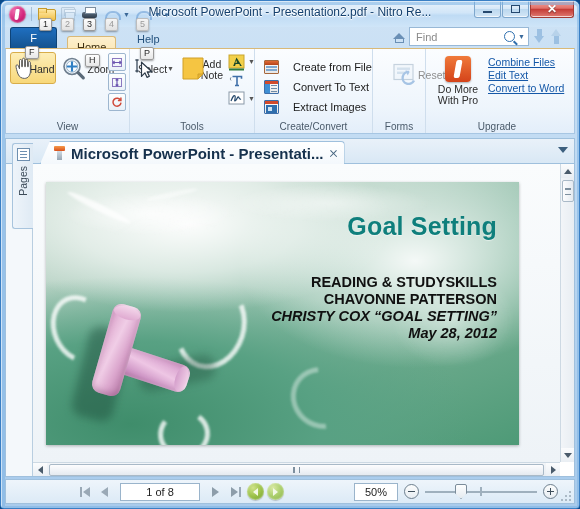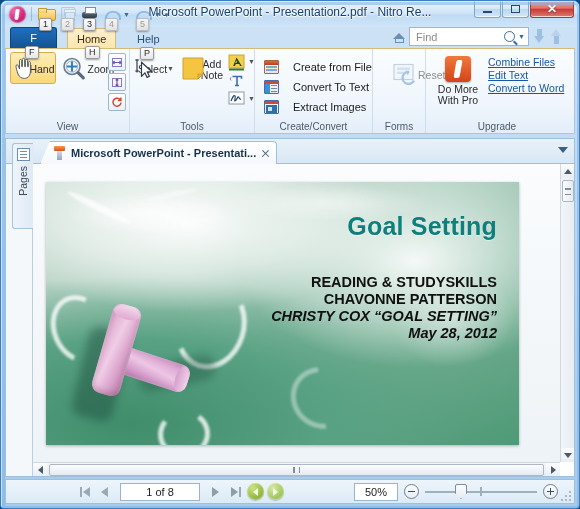--- a/index.html
+++ b/index.html
@@ -100,21 +100,21 @@
     background:linear-gradient(180deg,#1f6fc0,#14538f);
     border:1px solid #0e4478; border-bottom:none; border-radius:3px 3px 0 0;
     display:flex; align-items:center; justify-content:center;
   }
   #file-tab span { color:#fff; font-size:11px; }
   .rtab { position:absolute; top:2px; height:19px; padding:0 9px;
     display:flex; align-items:center; font-size:11px; color:#24527e; }
   .rtab.active {
     background:linear-gradient(180deg,#fdf0cf,#fbe6ad);
     border:1px solid #d9b978; border-bottom:none; border-radius:3px 3px 0 0;
-    top:1px; height:21px; color:#3d2e10;
+    top:9px; height:21px; color:#3d2e10;
   }
   #findbar { position:absolute; right:16px; top:0px; display:flex; align-items:center; gap:4px; }
   .home-ico { width:13px; height:11px; position:relative; }
   .home-ico::before{content:"";position:absolute;left:1px;top:2px;width:0;height:0;
     border-left:6px solid transparent;border-right:6px solid transparent;border-bottom:6px solid #6a8fb5;}
   .home-ico::after{content:"";position:absolute;left:3px;top:7px;width:7px;height:4px;border:1px solid #6a8fb5;border-top:none;}
   #findbox { width:120px; height:19px; background:#fff; border:1px solid #98b8d6;
     display:flex; align-items:center; padding:0 3px 0 6px; }
   #findbox .ph { font-size:11px; color:#8b8b8b; flex:1; }
   .magn { width:11px; height:11px; border:1.7px solid #2f6fae; border-radius:50%; position:relative; }
@@ -177,21 +177,21 @@
   #tabstrip { position:relative; height:25px;
     background:linear-gradient(180deg,#e9f1f9,#d9e8f5); border-bottom:1px solid #9fc0dd; }
   #doctab {
     position:absolute; left:34px; top:2px; height:23px; padding:0 6px 0 4px;
     background:linear-gradient(180deg,#ffffff,#f4f8fc);
     border:1px solid #9fc0dd; border-bottom:none; border-radius:0 4px 0 0;
     display:flex; align-items:center; gap:5px;
     clip-path: polygon(10px 0, 100% 0, 100% 100%, 0 100%);
     padding-left:12px;
   }
-  #doctab .tl { font-size:11px; color:#16314d; font-weight:bold; white-space:nowrap; }
+  #doctab .tl { font-size:15px; color:#16314d; font-weight:bold; white-space:nowrap; }
   .pptico { width:13px; height:14px; position:relative; }
   .pptico::before{content:"";position:absolute;left:1px;top:0;width:11px;height:5px;background:linear-gradient(180deg,#f59a4a,#d9501c);border-radius:1px;}
   .pptico::after{content:"";position:absolute;left:4px;top:5px;width:5px;height:9px;background:linear-gradient(180deg,#d2dbe3,#97a6b4);}
   .xmark { width:9px; height:9px; position:relative; }
   .xmark::before,.xmark::after{content:"";position:absolute;left:0;top:4px;width:9px;height:1.4px;background:#44647f;}
   .xmark::before{transform:rotate(45deg);} .xmark::after{transform:rotate(-45deg);}
   #tabmenu { position:absolute; right:6px; top:8px; width:0;height:0;
     border-left:5px solid transparent;border-right:5px solid transparent;border-top:6px solid #3c5f7e;}
 
   

